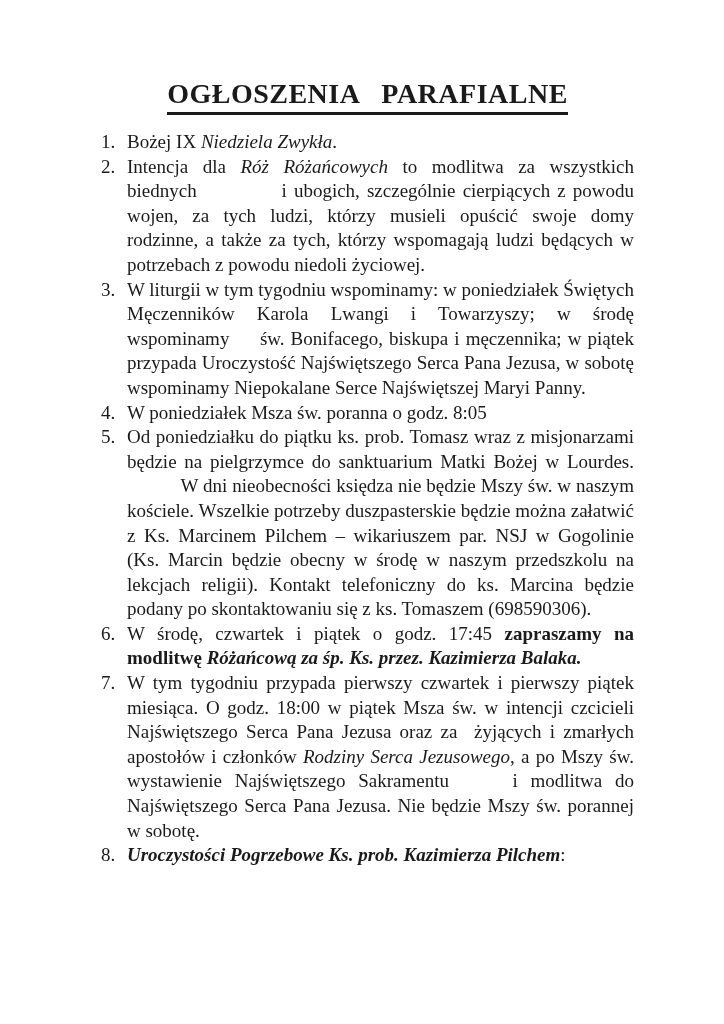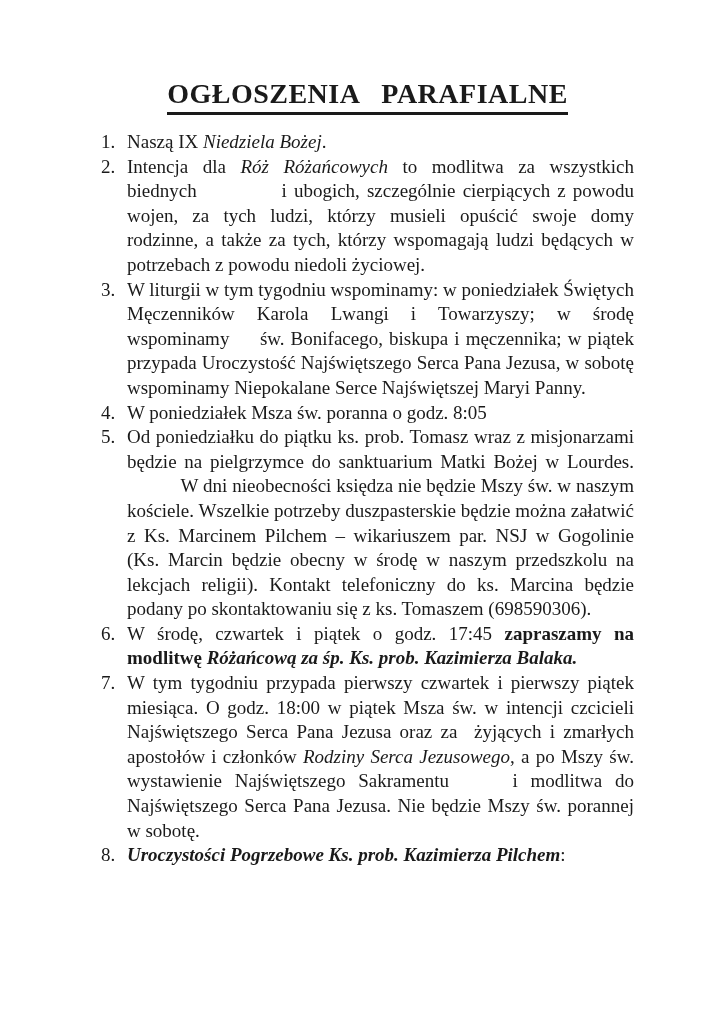--- a/index.html
+++ b/index.html
@@ -58,41 +58,41 @@
 </head>
 <body>
 
 <div class="page">
   <h1 class="title">
     <span class="title-text">OGŁOSZENIA &nbsp; PARAFIALNE</span>
   </h1>
   <div class="list">
       <div class="item">
         <span class="num">1.</span>
-        <div class="body"><span>Naszą IX </span><span class="seg-i">Niedziela Bożej</span><span>.</span></div>
+        <div class="body"><span>Bożej IX </span><span class="seg-i">Niedziela Zwykła</span><span>.</span></div>
       </div>
       <div class="item">
         <span class="num">2.</span>
         <div class="body"><span>Intencja dla </span><span class="seg-i">Róż Różańcowych</span><span> to modlitwa za wszystkich biednych &nbsp;&nbsp;&nbsp;&nbsp;&nbsp;&nbsp;&nbsp;&nbsp;&nbsp;&nbsp; i ubogich, szczególnie cierpiących z powodu wojen, za tych ludzi, którzy musieli opuścić swoje domy rodzinne, a także za tych, którzy wspomagają ludzi będących w potrzebach z powodu niedoli życiowej.</span></div>
       </div>
       <div class="item">
         <span class="num">3.</span>
         <div class="body"><span>W liturgii w tym tygodniu wspominamy: w poniedziałek Świętych Męczenników Karola Lwangi i Towarzyszy; w środę wspominamy &nbsp;&nbsp;&nbsp; św. Bonifacego, biskupa i męczennika; w piątek przypada Uroczystość Najświętszego Serca Pana Jezusa, w sobotę wspominamy Niepokalane Serce Najświętszej Maryi Panny.</span></div>
       </div>
       <div class="item">
         <span class="num">4.</span>
         <div class="body"><span>W poniedziałek Msza św. poranna o godz. 8:05</span></div>
       </div>
       <div class="item">
         <span class="num">5.</span>
         <div class="body"><span>Od poniedziałku do piątku ks. prob. Tomasz wraz z misjonarzami będzie na pielgrzymce do sanktuarium Matki Bożej w Lourdes. &nbsp;&nbsp;&nbsp;&nbsp;&nbsp;&nbsp;&nbsp;&nbsp;&nbsp;&nbsp; W dni nieobecności księdza nie będzie Mszy św. w naszym kościele. Wszelkie potrzeby duszpasterskie będzie można załatwić z Ks. Marcinem Pilchem – wikariuszem par. NSJ w Gogolinie (Ks. Marcin będzie obecny w środę w naszym przedszkolu na lekcjach religii). Kontakt telefoniczny do ks. Marcina będzie podany po skontaktowaniu się z ks. Tomaszem (698590306).</span></div>
       </div>
       <div class="item">
         <span class="num">6.</span>
-        <div class="body"><span>W środę, czwartek i piątek o godz. 17:45 </span><span class="seg-b">zapraszamy na modlitwę </span><span class="seg-bi">Różańcową za śp. Ks. prob. Kazimierza Balaka.</span></div>
+        <div class="body"><span>W środę, czwartek i piątek o godz. 17:45 </span><span class="seg-b">zapraszamy na modlitwę </span><span class="seg-bi">Różańcową za śp. Ks. przez. Kazimierza Balaka.</span></div>
       </div>
       <div class="item">
         <span class="num">7.</span>
         <div class="body"><span>W tym tygodniu przypada pierwszy czwartek i pierwszy piątek miesiąca. O godz. 18:00 w piątek Msza św. w intencji czcicieli Najświętszego Serca Pana Jezusa oraz za &nbsp;żyjących i zmarłych apostołów i członków </span><span class="seg-i">Rodziny Serca Jezusowego</span><span>, a po Mszy św. wystawienie Najświętszego Sakramentu &nbsp;&nbsp;&nbsp; i modlitwa do Najświętszego Serca Pana Jezusa. Nie będzie Mszy św. porannej w sobotę.</span></div>
       </div>
       <div class="item">
         <span class="num">8.</span>
         <div class="body"><span class="seg-bi">Uroczystości Pogrzebowe Ks. prob. Kazimierza Pilchem</span><span>:</span><br></div>
       </div>
     </div>

